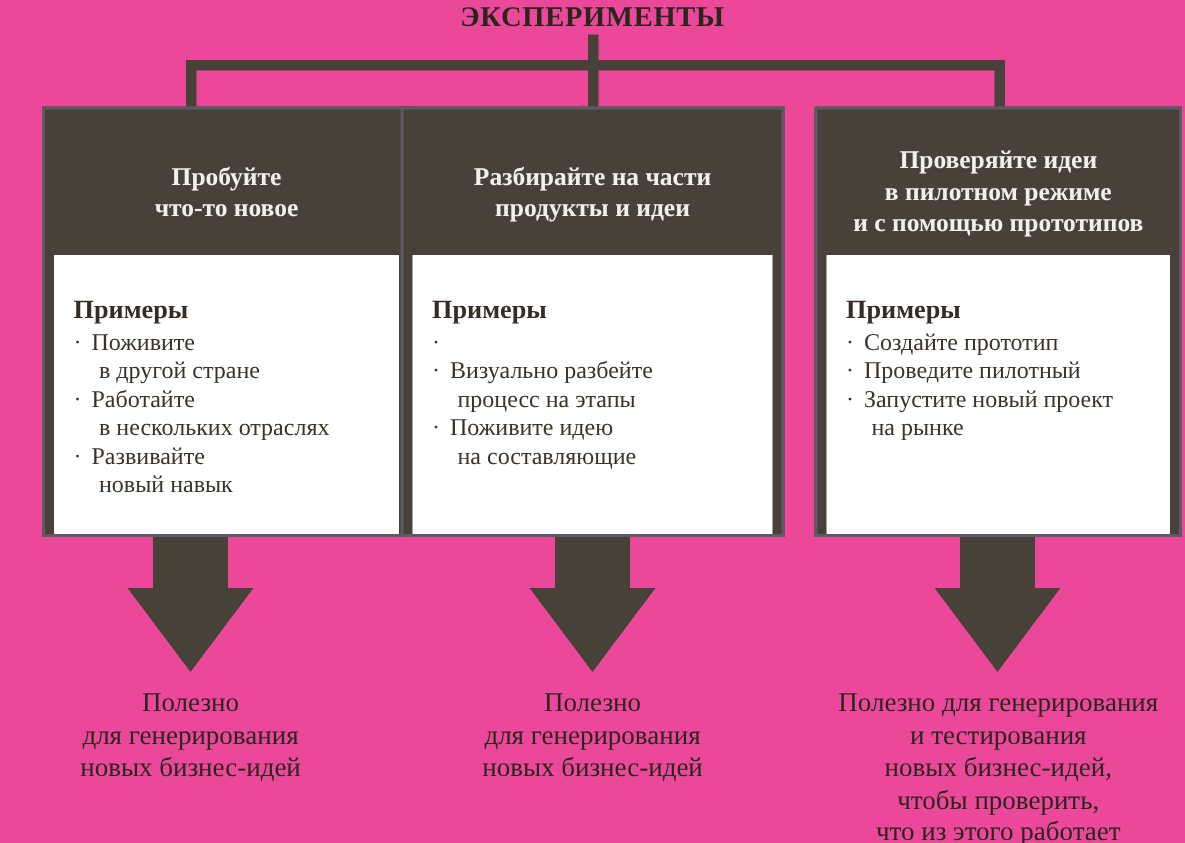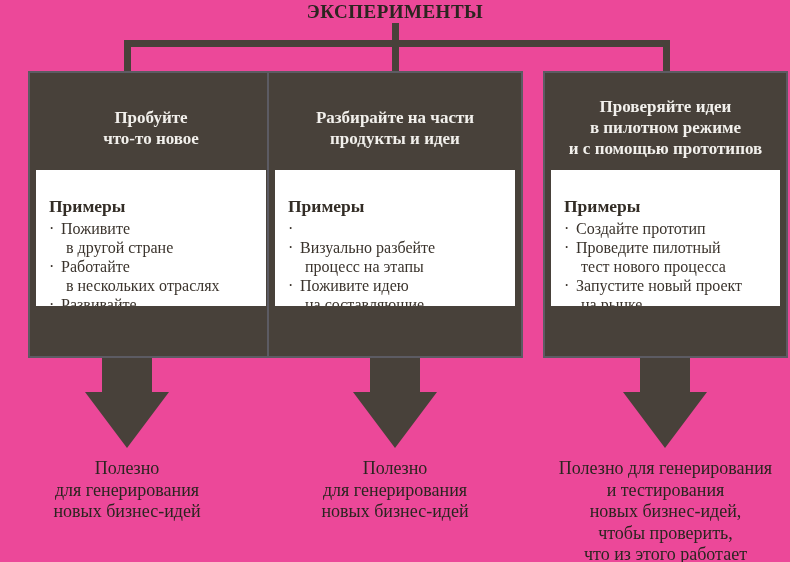--- a/index.html
+++ b/index.html
@@ -27,21 +27,21 @@
   .card.c1 { left:4px;   width:246px;margin-left:24px; }
   .card.c2 { left:267px; width:256px; }
   .card.c3 { left:543px; width:245px; }
   .card-header {
     height:85px; padding:12px 4px 0; box-sizing:content-box;
     display:flex; align-items:center; justify-content:center;
     text-align:center; color:#f2f0ec; font-weight:bold;
     font-size:17px; line-height:21px;
   }
   .card-body {
-    background:#ffffff; margin:0 6px 6px; height:136px;
+    background:#ffffff; margin:0 6px 6px; height:186px;
     box-sizing:border-box; padding:26px 6px 0 13px;
     color:#3a332c; overflow:hidden;
   }
   .examples-label { font-size:17.5px; font-weight:bold; color:#332d26; margin:0 0 2px 0; }
   .ex-item { display:flex; font-size:16px; line-height:19px; }
   .bullet { flex:none; width:12px; color:#3a332c; }
   .ex-text div { white-space:nowrap;font-family:Liberation Serif, serif; }
   .ex-text .cont { padding-left:5px; }
 
   .shaft { position:absolute; top:358px; width:50px; height:34px; background:#48413a; }
@@ -144,21 +144,20 @@
           <div class="ex-item">
             <span class="bullet">·</span>
             <div class="ex-text">
               <div>Создайте прототип</div>
             </div>
           </div>
           <div class="ex-item">
             <span class="bullet">·</span>
             <div class="ex-text">
               <div>Проведите пилотный</div>
-              <div class="cont">тест нового процесса</div>
             </div>
           </div>
           <div class="ex-item">
             <span class="bullet">·</span>
             <div class="ex-text">
               <div>Запустите новый проект</div>
               <div class="cont">на рынке</div>
             </div>
           </div>
         </div>

